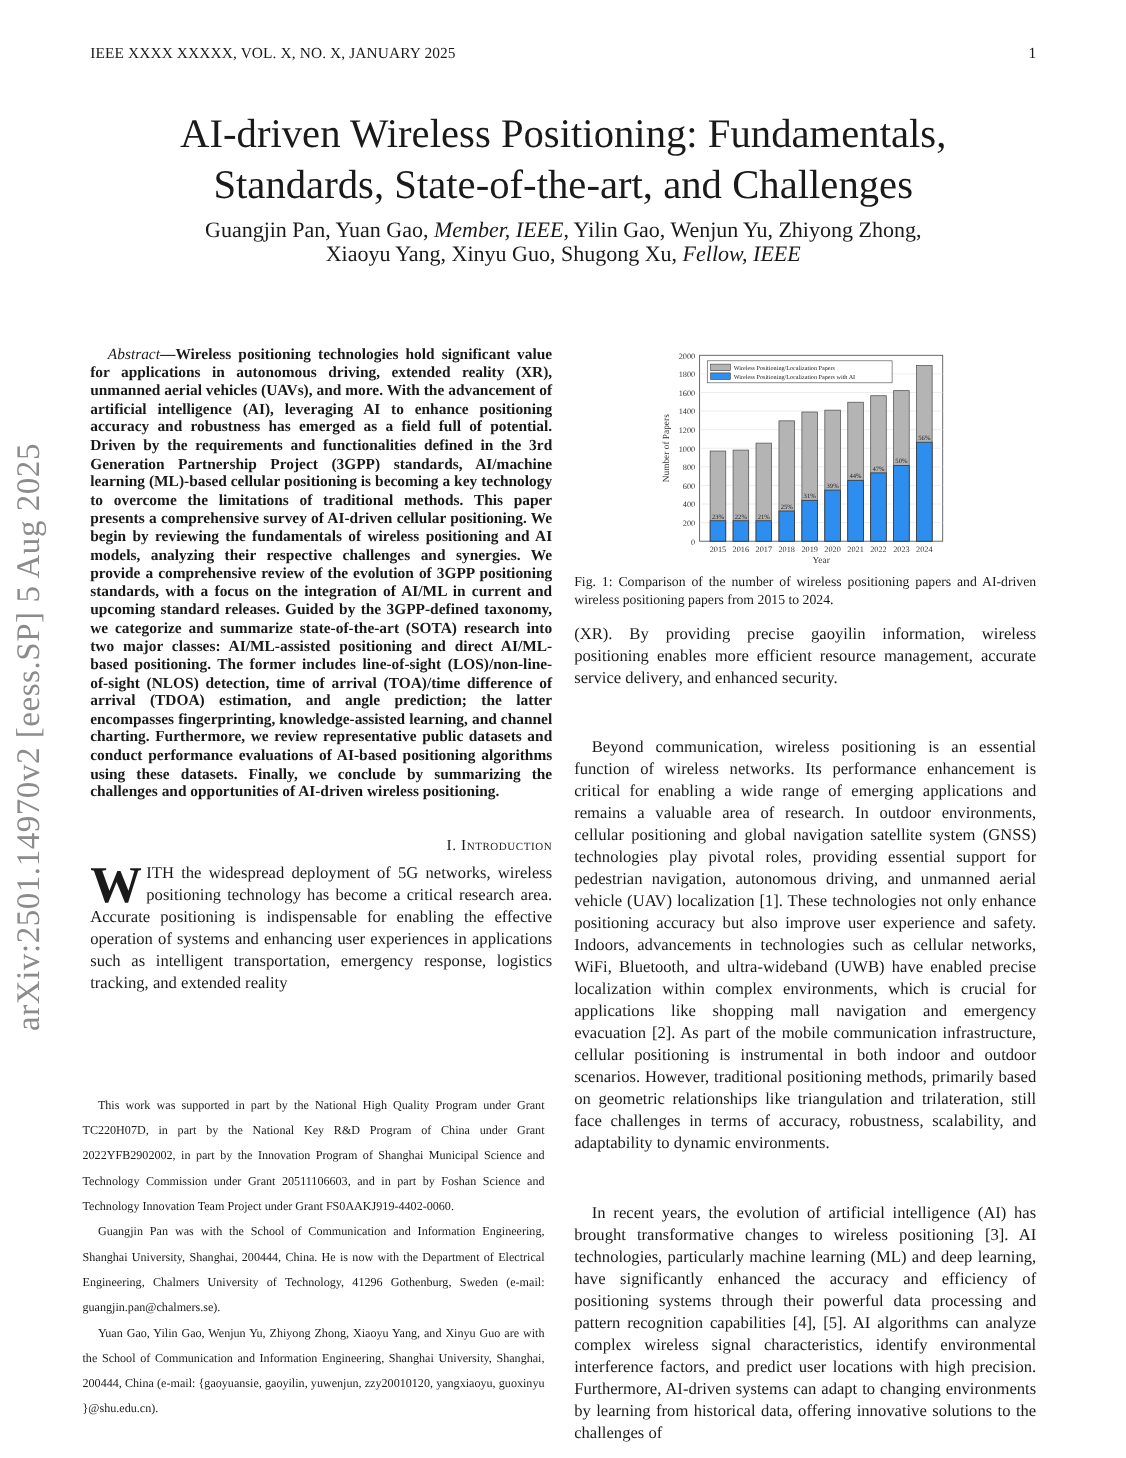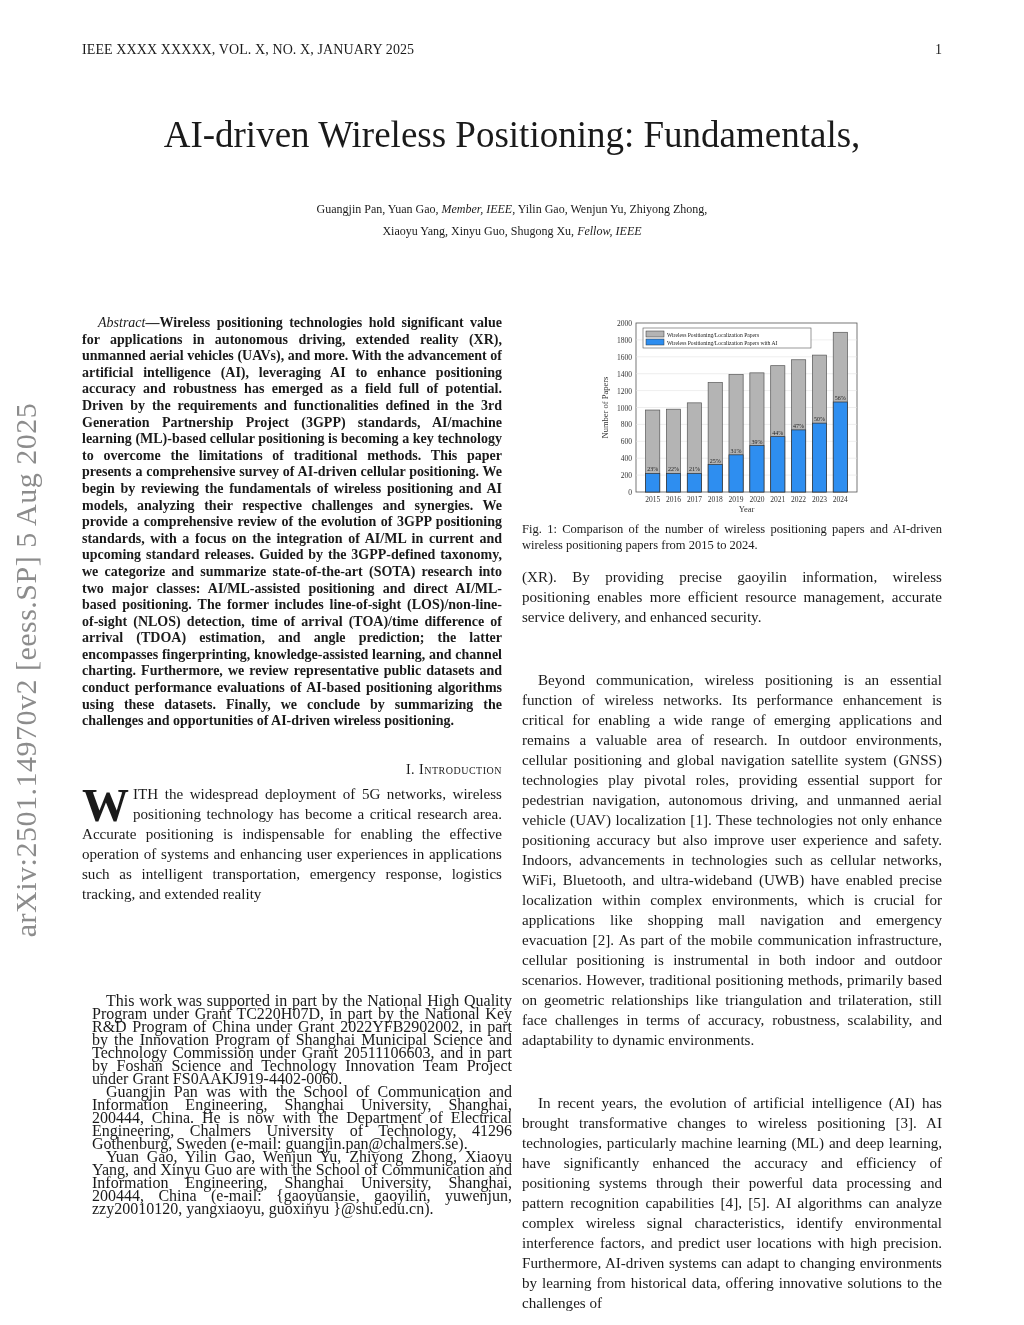--- a/index.html
+++ b/index.html
@@ -1,56 +1,57 @@
 <!DOCTYPE html>
 <html><head>
 <meta charset="utf-8">
 <style>
   html, body { margin: 0; padding: 0; background: #ffffff; }
   body { width: 1024px; height: 1325px; position: relative; overflow: hidden;
          font-family: "Liberation Serif", "DejaVu Serif", serif; color: #1a1a1a; }
   .running-head { position: absolute; top: 42px; left: 82px; right: 82px; font-size: 14px; letter-spacing: 0.1px; }
   .running-head .page-num { position: absolute; right: 0; top: 0; }
   .title { position: absolute; top: 96px; left: 60px; right: 60px; text-align: center;
-           font-size: 37px; line-height: 46px; font-weight: normal; margin: 16px; }
+           font-size: 37px; line-height: 46px; font-weight: normal; margin: 4px; }
   .authors { position: absolute; top: 198px; left: 60px; right: 60px; text-align: center;
-             font-size: 12px; line-height: 22px; }
+             font-size: 20px; line-height: 22px; }
   .authors i { font-style: italic; }
   .arxiv { position: absolute; left: 6px; top: 365px; width: 40px; height: 610px; }
   .arxiv span { position: absolute; left: 50%; top: 50%; white-space: nowrap;
                 transform: translate(-50%, -50%) rotate(-90deg); font-size: 30px; color: #8c8c8c; letter-spacing: 0.5px; }
   .col-left { position: absolute; left: 82px; top: 315px; width: 420px; }
   .col-right { position: absolute; left: 522px; top: 315px; width: 420px; }
   .abstract { font-weight: bold; font-size: 14px; line-height: 16.6px; text-align: justify; text-indent: 16px; margin: 0; }
   .abstract i, .index-terms i { font-weight: normal; font-style: italic; }
   .index-terms { font-weight: bold; font-size: 13.3px; line-height: 16.6px; text-align: justify; text-indent: 16px; margin: 12px 0 0 0; }
   .section-heading { text-align: right; font-size: 14px; margin: 32px 0 6px 0; font-variant: small-caps; letter-spacing: 0.5px; }
   .body-text { font-size: 15.1px; line-height: 20px; text-align: justify; margin: 0; }
   .body-text.indent { text-indent: 16px; margin-top: 43px; }
   .dropcap { float: left; font-size: 47px; line-height: 38px; font-weight: bold; margin: 2px 4px 0 0; }
-  .footnotes { position: absolute; left: 92px; top: 994px; width: 420px; font-size: 16px; line-height: 13px; text-align: justify; }
+  .footnotes { position: absolute; left: 75px; top: 994px; width: 420px; font-size: 11px; line-height: 23px; text-align: justify; }
   .footnotes p { margin: 0; text-indent: 14px; }
   .figure { position: relative; width: 420px; height: 200px; }
   .caption { font-size: 12.5px; line-height: 16px; text-align: justify; margin: 6px 0 14px 0; }
   .chart-svg text { font-family: "Liberation Serif", serif; }
 </style>
 </head>
 <body>
 
 <div class="running-head">
   <span>IEEE XXXX XXXXX, VOL. X, NO. X, JANUARY 2025</span>
   <span class="page-num">1</span>
 </div>
 
 <div class="arxiv">
   <span>arXiv:2501.14970v2  [eess.SP]  5 Aug 2025</span>
 </div>
 
 <h1 class="title">
   <span>AI-driven Wireless Positioning: Fundamentals,</span><br>
+  <span>Standards, State-of-the-art, and Challenges</span>
 </h1>
 
 <div class="authors">
   <span>Guangjin Pan, Yuan Gao, </span><i>Member, IEEE</i><span>, Yilin Gao, Wenjun Yu, Zhiyong Zhong,</span><br>
   <span>Xiaoyu Yang, Xinyu Guo, Shugong Xu, </span><i>Fellow, IEEE</i>
 </div>
 
 <div class="col-left">
   <p class="abstract"><i>Abstract</i><span>—Wireless positioning technologies hold significant value for applications in autonomous driving, extended reality (XR), unmanned aerial vehicles (UAVs), and more. With the advancement of artificial intelligence (AI), leveraging AI to enhance positioning accuracy and robustness has emerged as a field full of potential. Driven by the requirements and functionalities defined in the 3rd Generation Partnership Project (3GPP) standards, AI/machine learning (ML)-based cellular positioning is becoming a key technology to overcome the limitations of traditional methods. This paper presents a comprehensive survey of AI-driven cellular positioning. We begin by reviewing the fundamentals of wireless positioning and AI models, analyzing their respective challenges and synergies. We provide a comprehensive review of the evolution of 3GPP positioning standards, with a focus on the integration of AI/ML in current and upcoming standard releases. Guided by the 3GPP-defined taxonomy, we categorize and summarize state-of-the-art (SOTA) research into two major classes: AI/ML-assisted positioning and direct AI/ML-based positioning. The former includes line-of-sight (LOS)/non-line-of-sight (NLOS) detection, time of arrival (TOA)/time difference of arrival (TDOA) estimation, and angle prediction; the latter encompasses fingerprinting, knowledge-assisted learning, and channel charting. Furthermore, we review representative public datasets and conduct performance evaluations of AI-based positioning algorithms using these datasets. Finally, we conclude by summarizing the challenges and opportunities of AI-driven wireless positioning.</span></p>
   <div class="section-heading">I. Introduction</div>

